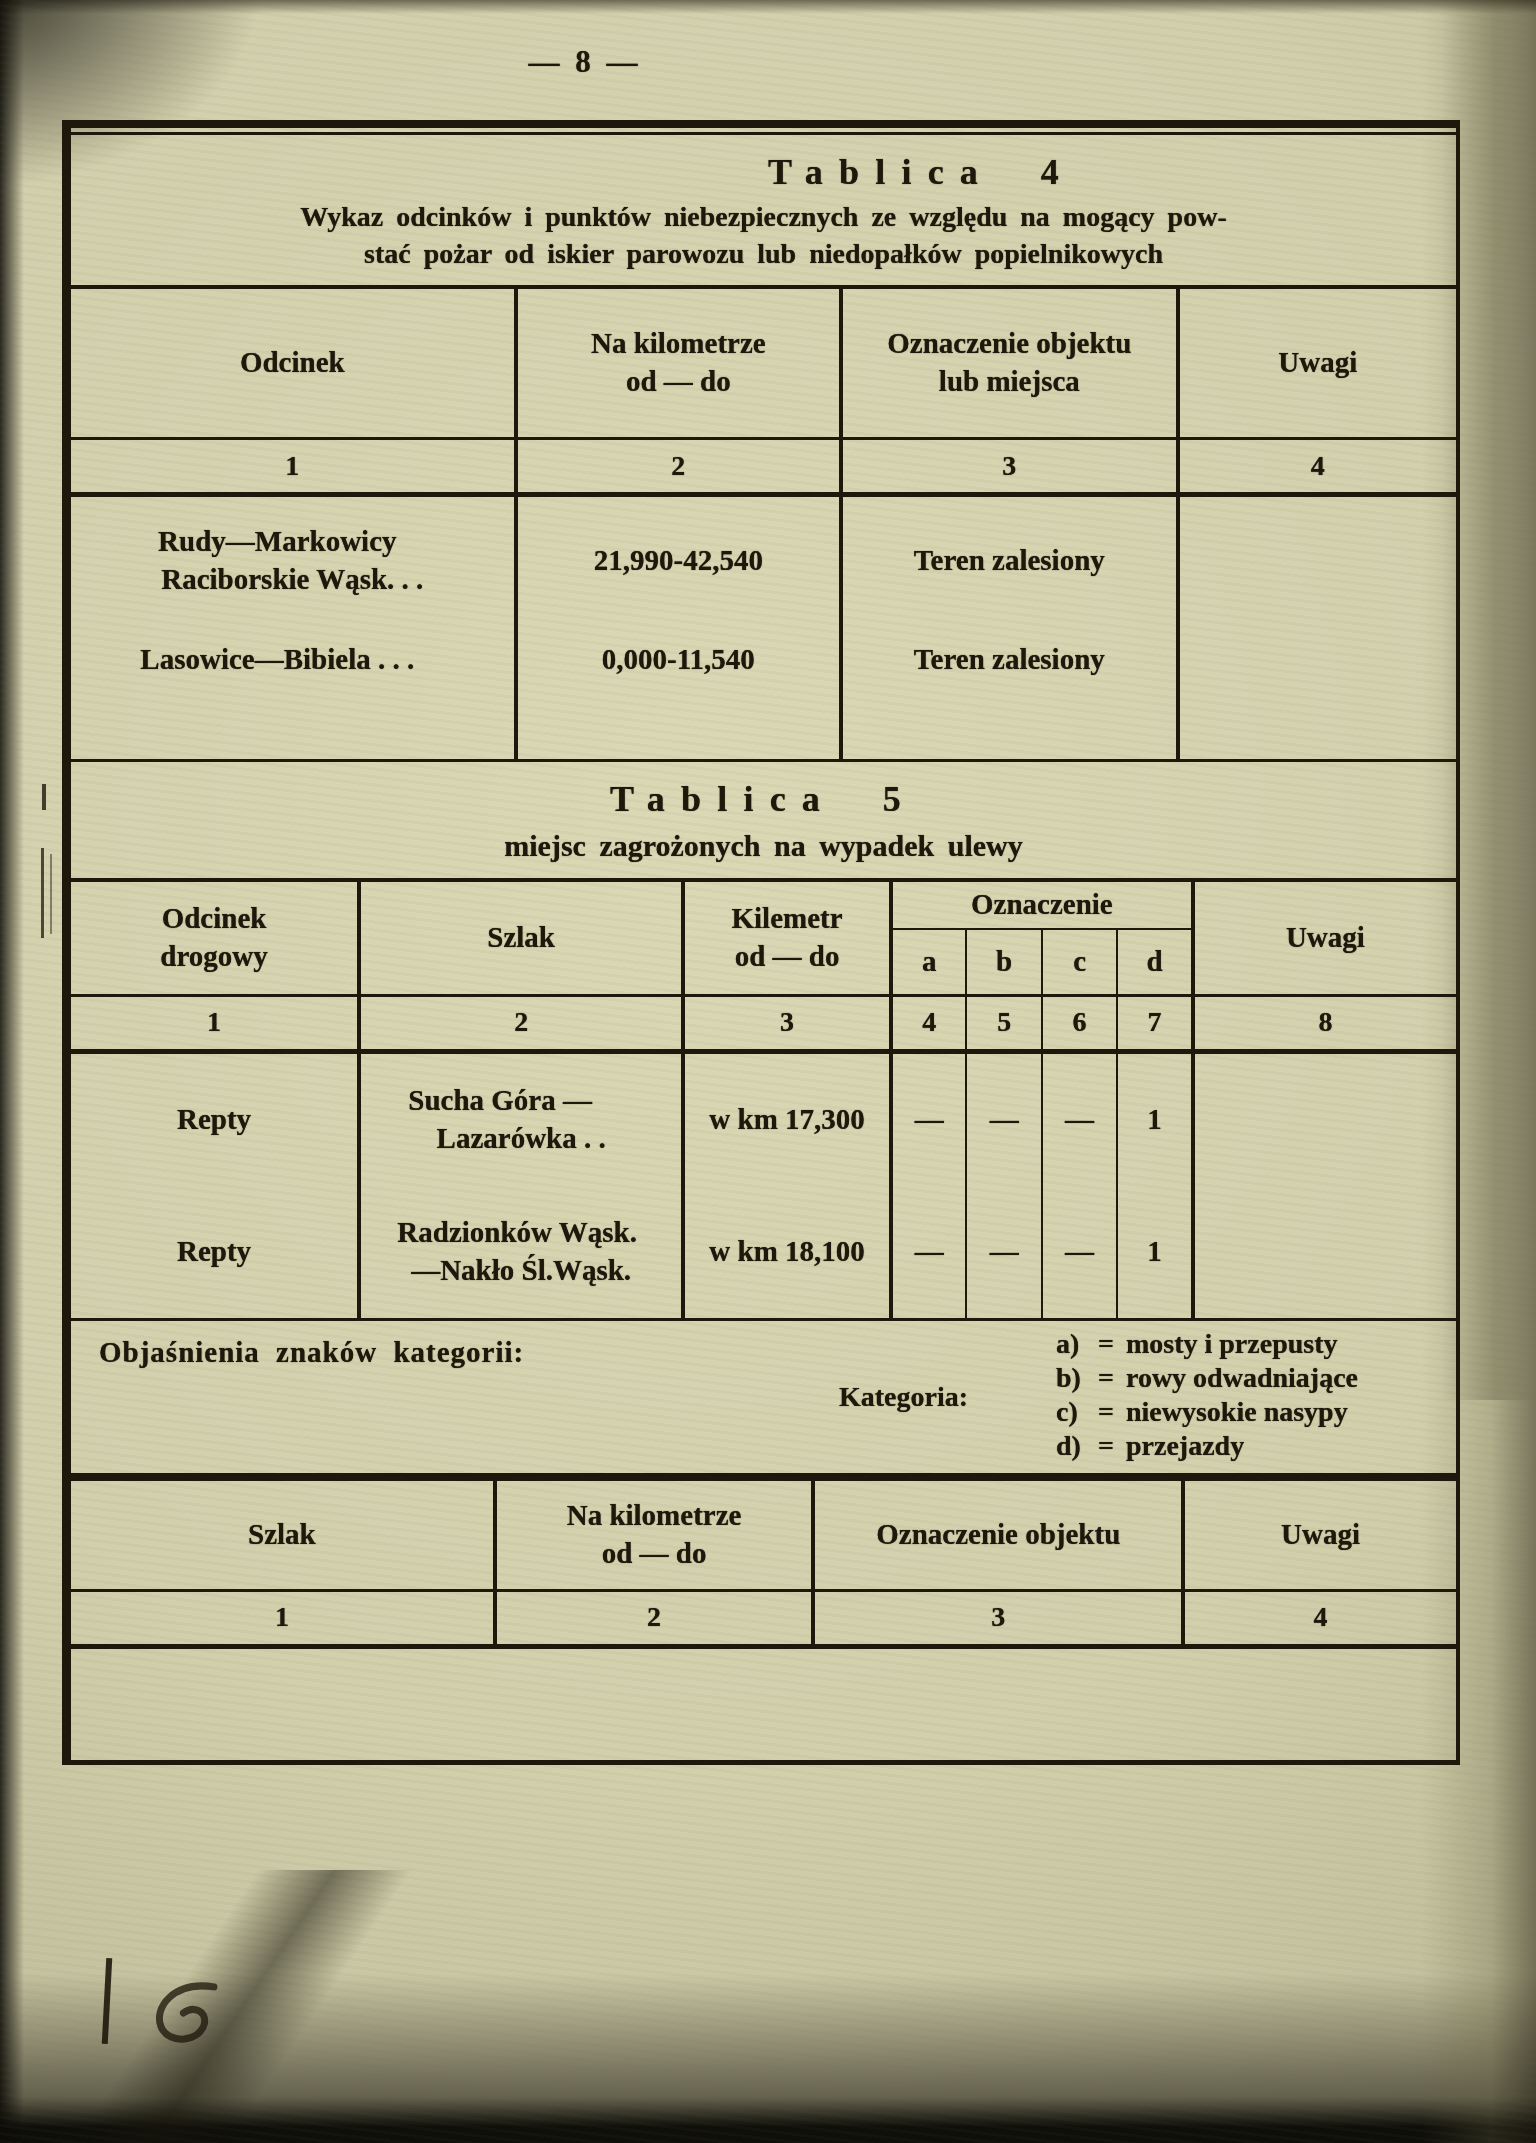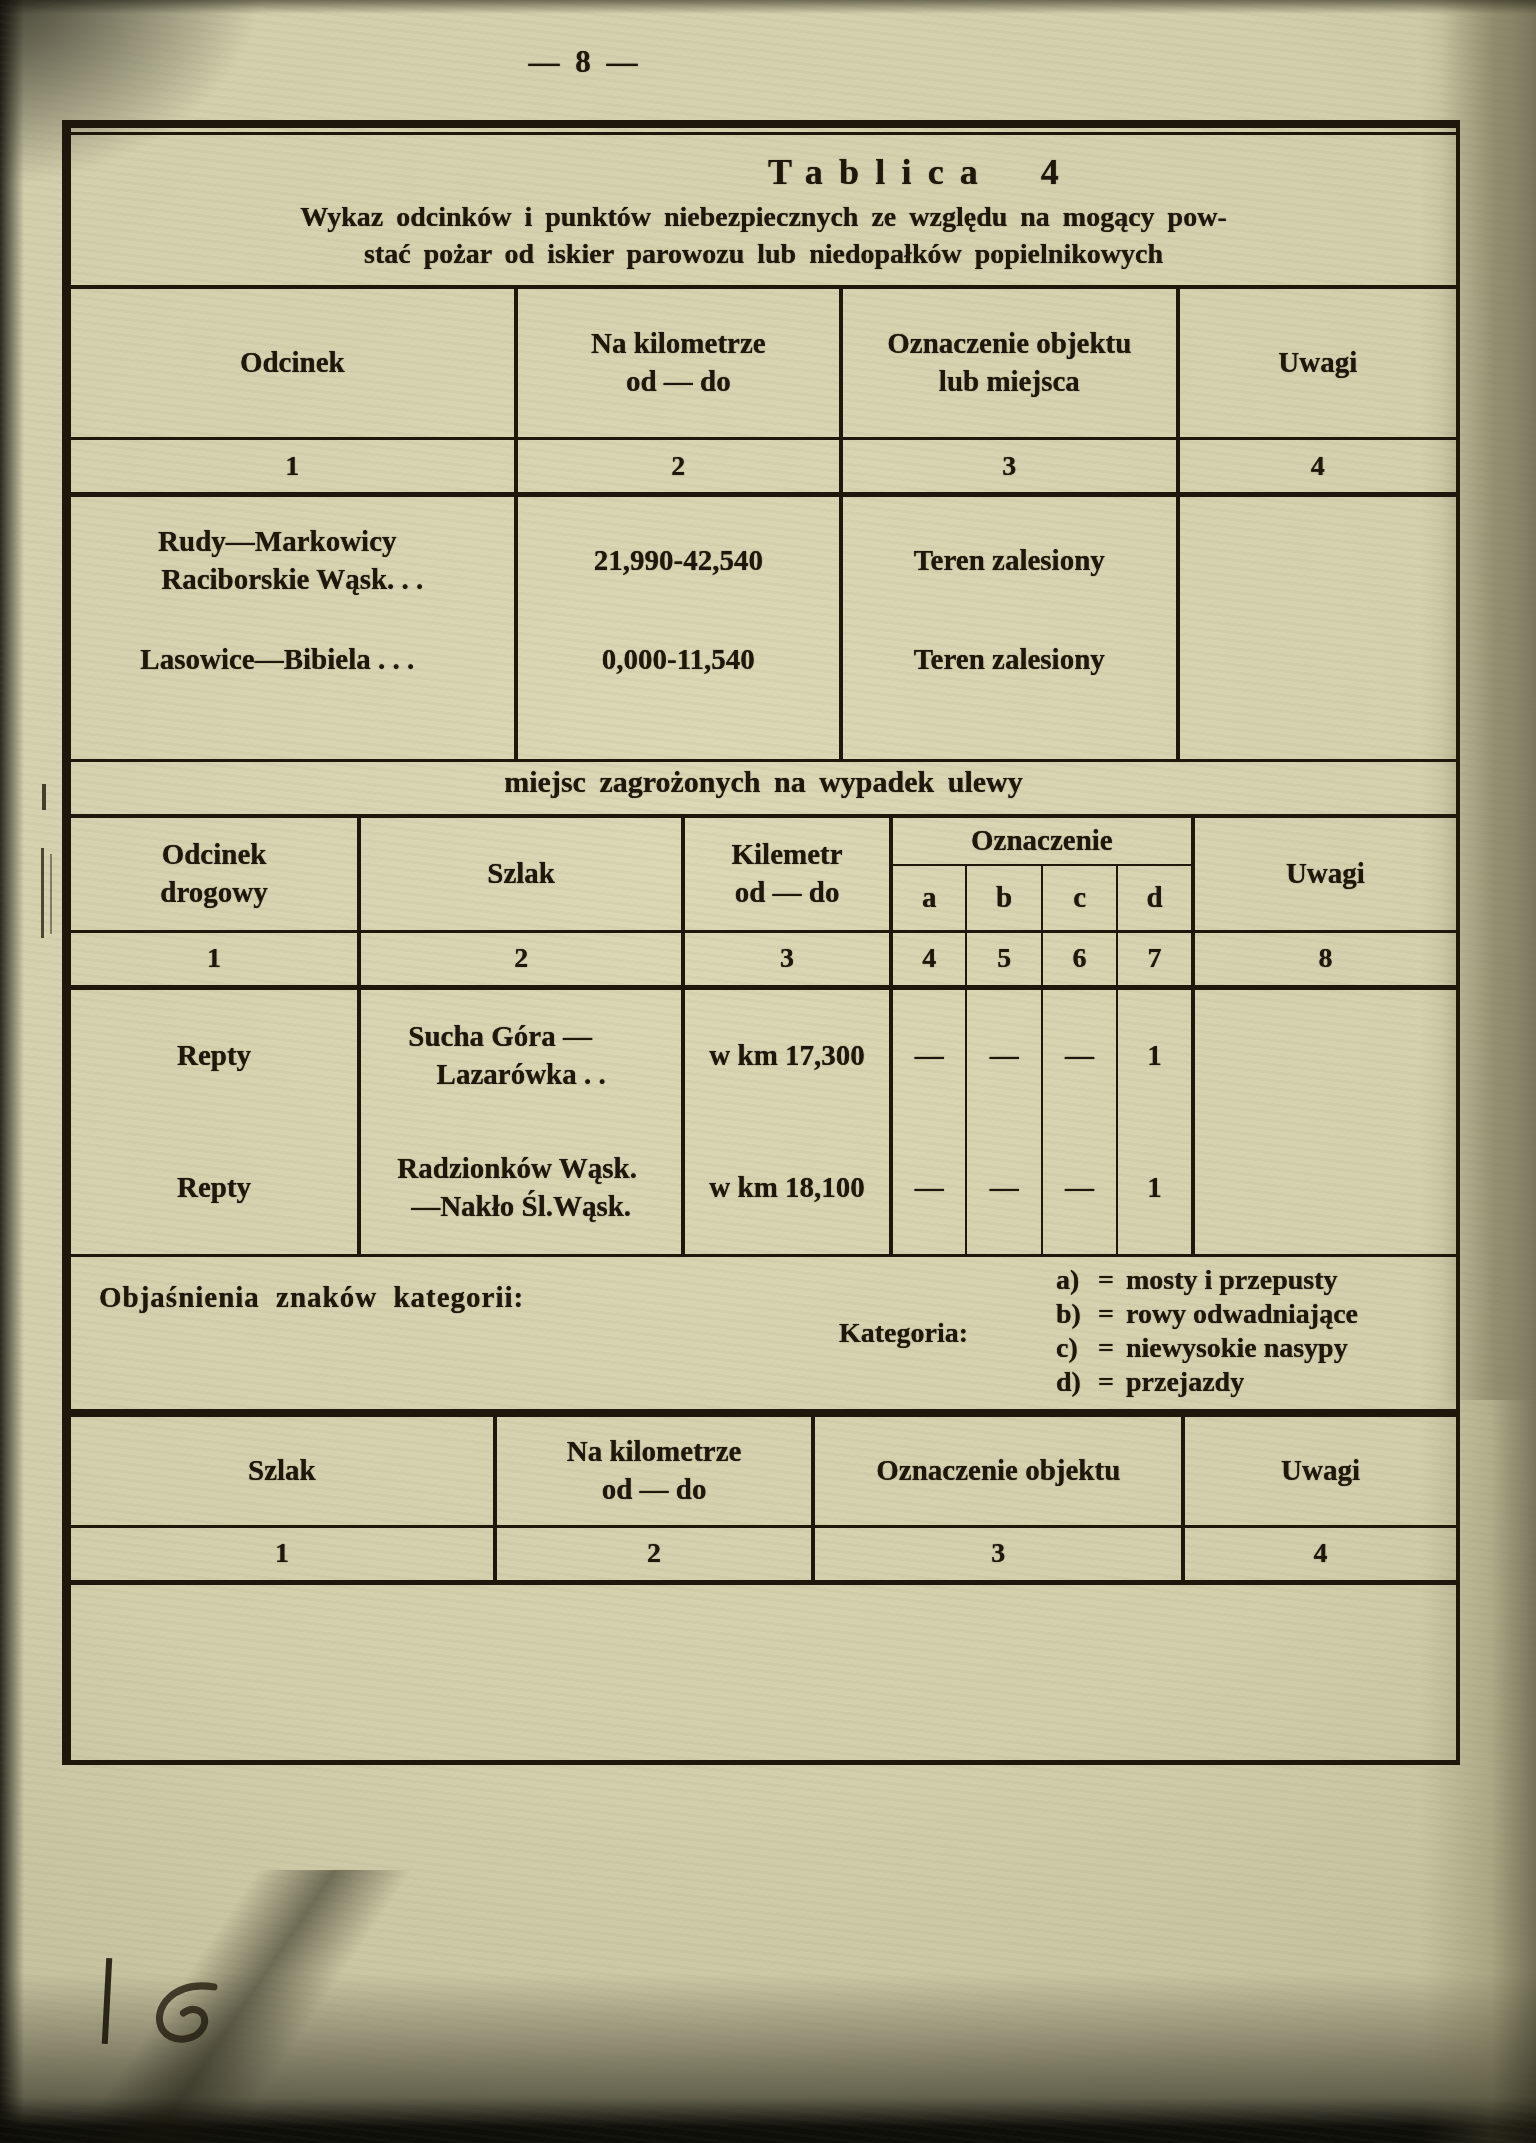--- a/index.html
+++ b/index.html
@@ -87,21 +87,21 @@
   .t5 th.kat{height:46px;border-bottom:2px solid var(--ink);}
   .t5 tr.sub th{height:64px;border-bottom:3px solid var(--ink);}
   .t5 tbody tr td{height:132px;}
   .t5{border-bottom:3px solid var(--ink);}
   .ind-odc{padding-left:26px;}
   .ind-szlak1{padding-left:64px;text-indent:-42px;}
   .ind-szlak2{padding-left:30px;text-indent:-8px;}
   
   .legend{position:relative;height:152px;border-bottom:4px solid var(--ink);flex:none;}
   .legend-heading{
-    position:absolute;left:28px;top:24px;font-size:29px;font-weight:bold;
+    position:absolute;left:28px;top:15px;font-size:29px;font-weight:bold;
     letter-spacing:1px;word-spacing:8px;text-shadow:0 0 1px var(--ink-soft);
   }
   .legend-label{
     position:absolute;left:768px;top:60px;font-size:28px;font-weight:bold;
     text-shadow:0 0 1px var(--ink-soft);
   }
   .legend-items{position:absolute;left:985px;top:6px;}
   .legend-item{display:flex;font-size:28px;font-weight:bold;line-height:34px;
     text-shadow:0 0 1px var(--ink-soft);}
   .legend-item .k{width:38px;}
@@ -167,20 +167,21 @@
         </tr>
         <tr class="r2">
           <td class="vr cell-left ind-t4">Lasowice—Bibiela . . .</td>
           <td class="vr">0,000-11,540</td>
           <td class="vr">Teren zalesiony</td>
           <td></td>
         </tr>
       </tbody>
     </table>
 
+    <div class="tab-title">Tablica 5</div>
     <div class="tab-subtitle t5-sub">miejsc zagrożonych na wypadek ulewy</div>
 
     <table class="t t5">
       <colgroup>
         <col style="width:20.8%">
           <col style="width:23.4%">
           <col style="width:15.0%">
         <col style="width:5.45%">
           <col style="width:5.45%">
           <col style="width:5.45%">

